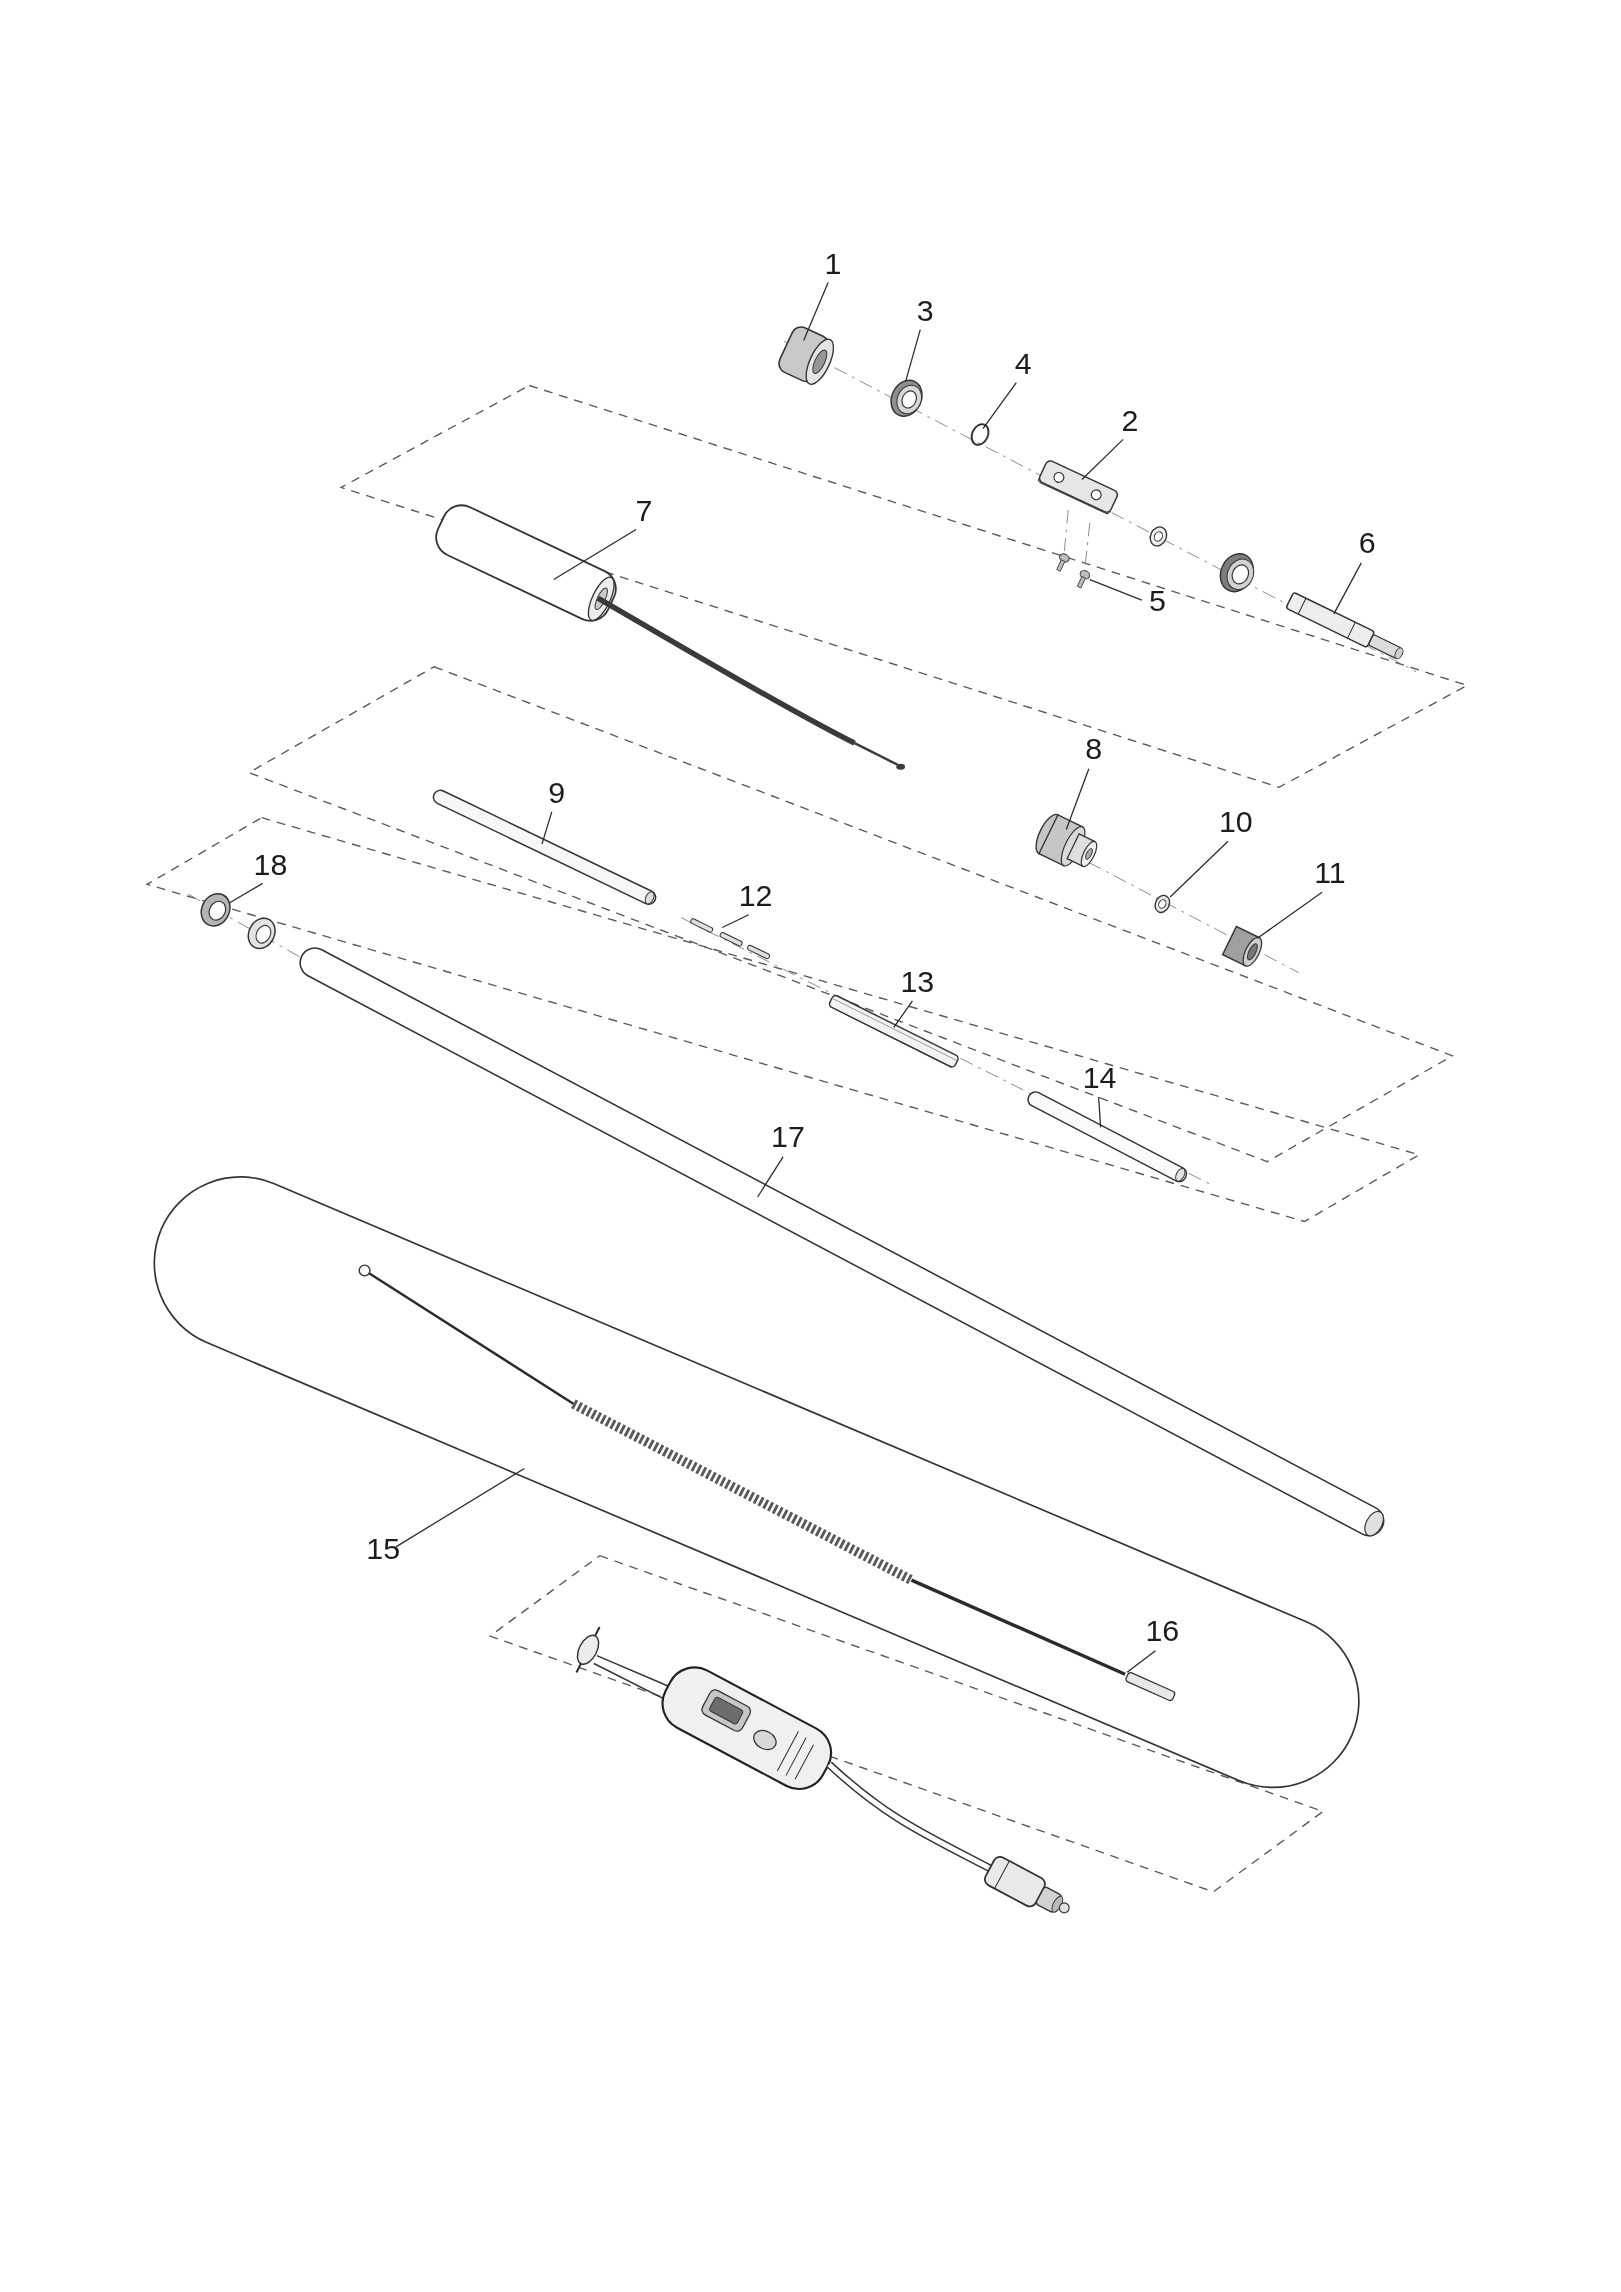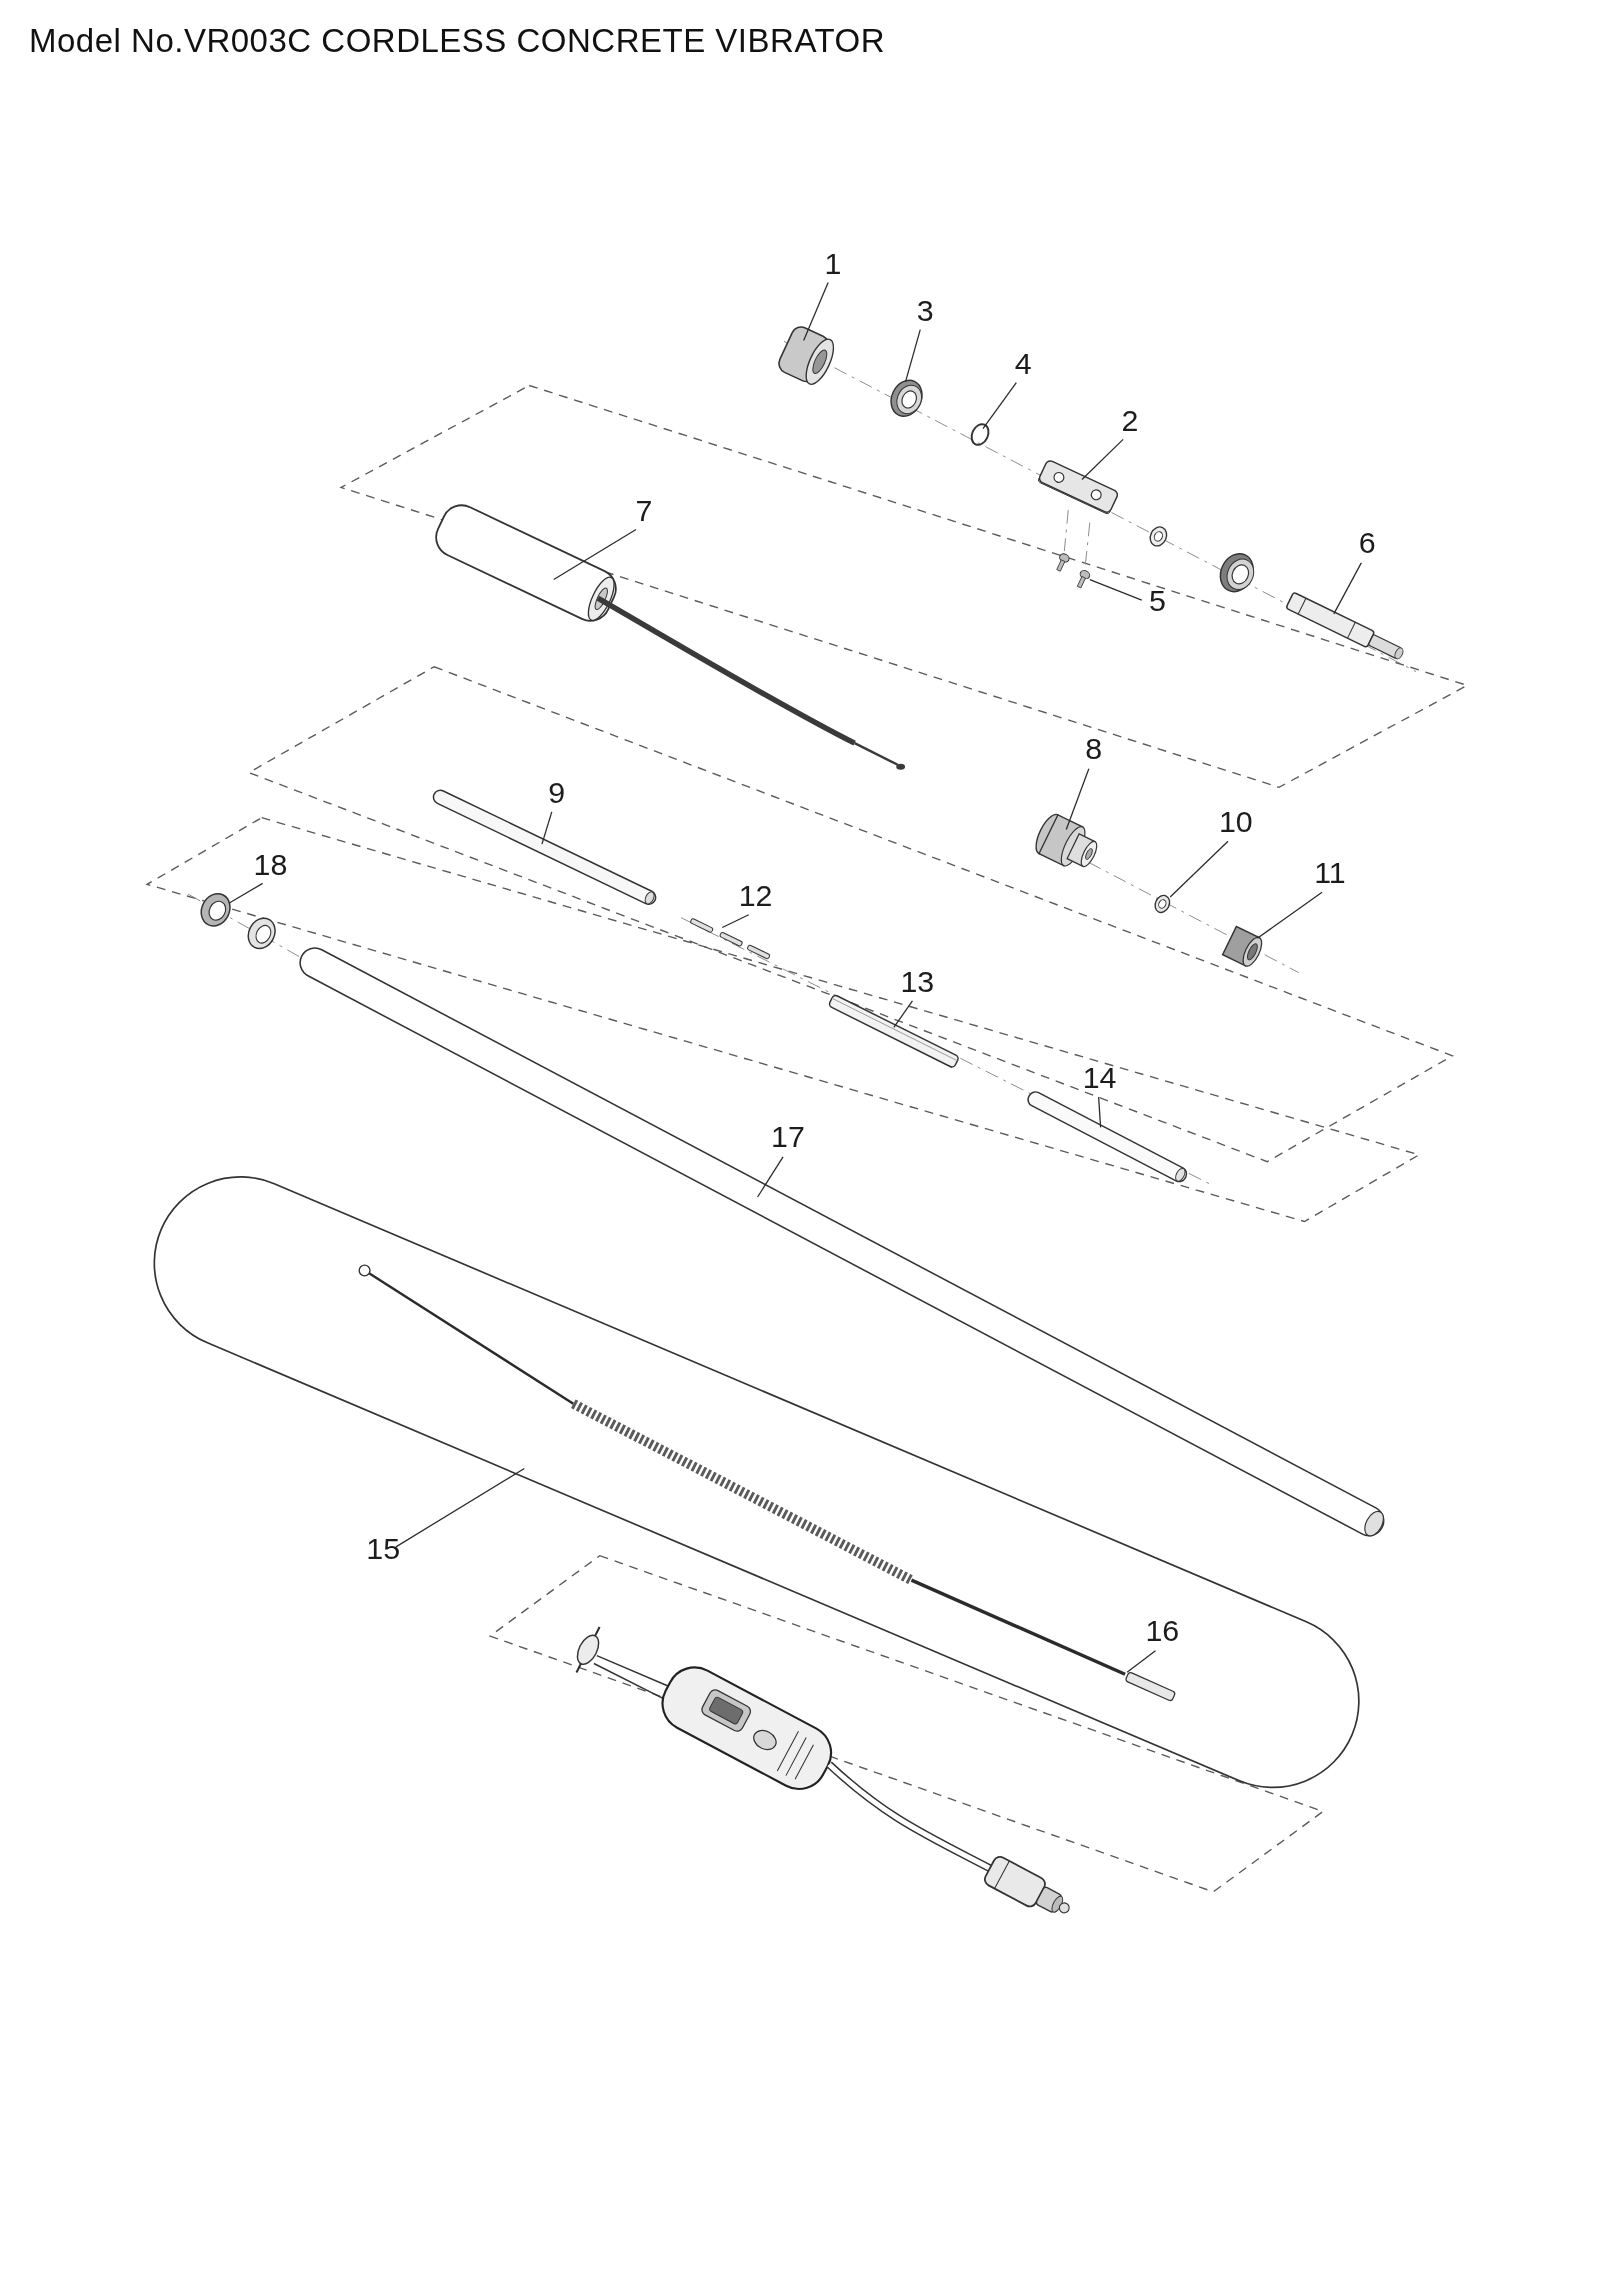--- a/index.html
+++ b/index.html
@@ -12,21 +12,20 @@
   .box{fill:none;stroke:#5a5a5a;stroke-width:1.4;stroke-dasharray:9 7;}
   .axis{fill:none;stroke:#8a8a8a;stroke-width:1;stroke-dasharray:14 6 3 6;}
   .leader{stroke:#2b2b2b;stroke-width:1.3;}
   .ln{stroke:#2b2b2b;}
 </style>
 </head>
 <body>
 
 <div class="page">
 
-  <div class="title">Model No.VR003C CORDLESS CONCRETE VIBRATOR</div>
 
   <svg width="1621" height="2293" viewBox="0 0 1654 2339">
 
     <path class="box" d="M540,393 L1497,699 L1305,803 L348,497 Z"></path>
     <path class="box" d="M443,680 L1482,1077 L1293,1185 L254,788 Z"></path>
     <path class="box" d="M267,834 L1448,1178 L1331,1246 L150,902 Z"></path>
     <path class="box" d="M612,1587 L1350,1848 L1238,1930 L500,1669 Z"></path>
 
     <line class="axis" x1="800" y1="348" x2="1445" y2="685"></line>
     <line class="axis" x1="1085" y1="866" x2="1325" y2="992"></line>

